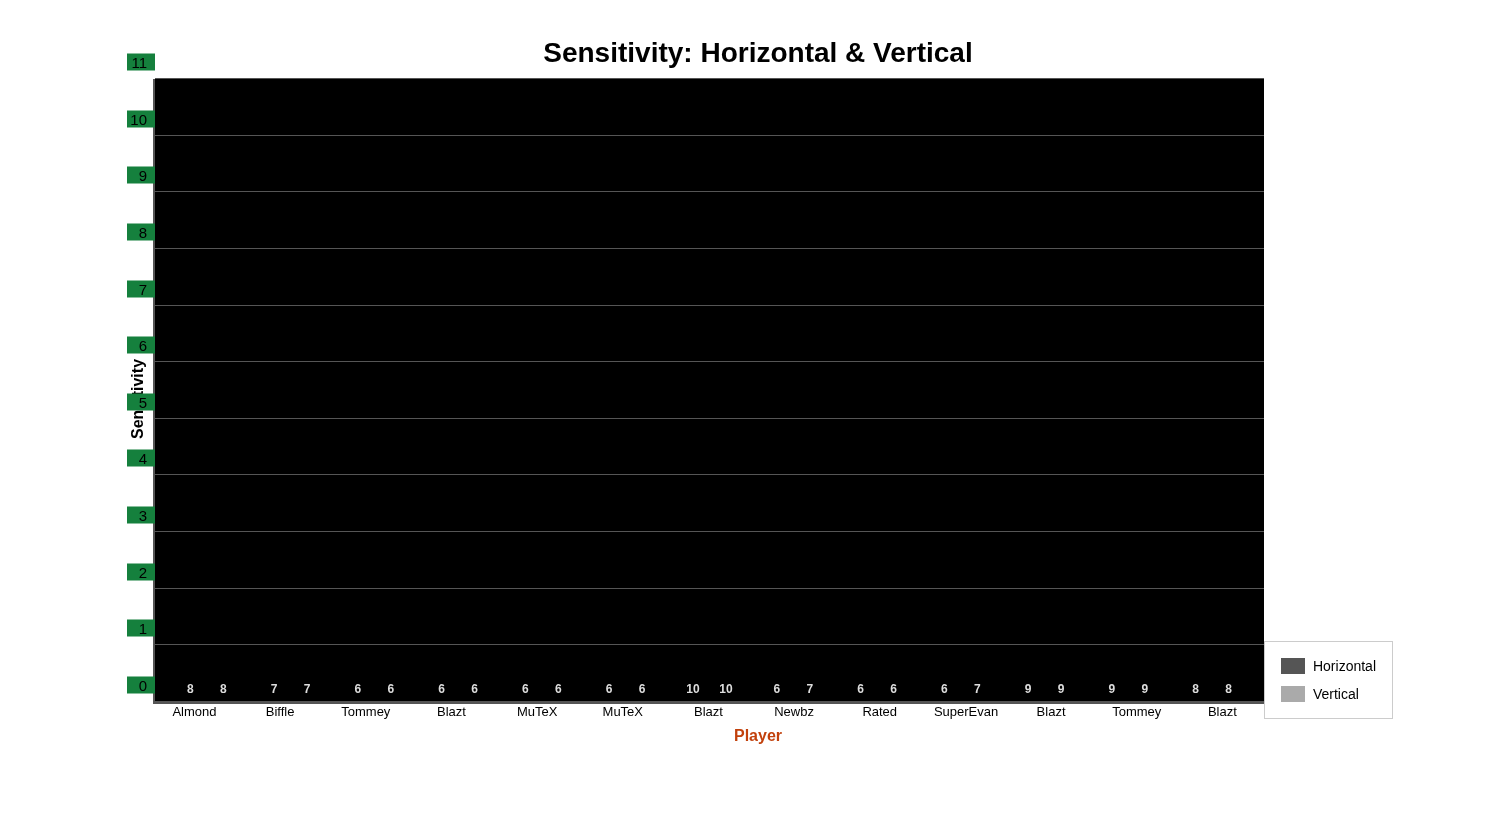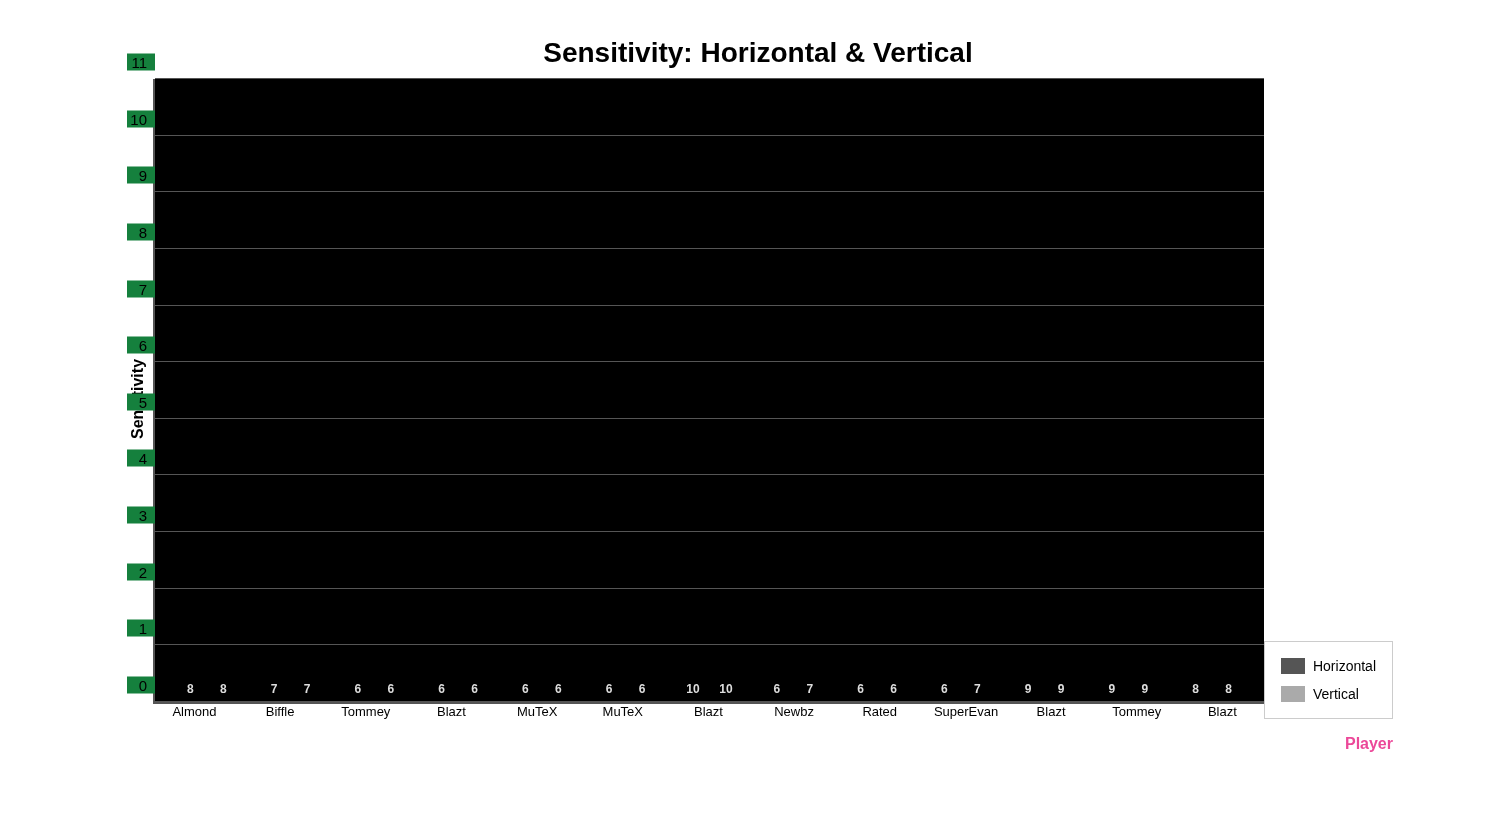--- a/index.html
+++ b/index.html
@@ -104,25 +104,25 @@
       justify-content: space-between;
       padding: 0 10px;
     }
     .x-tick {
       font-size: 13px;
       color: #000;
       text-align: center;
       width: 63px;
     }
     .x-axis-title {
-      text-align: right;
+      text-align: center;
       font-size: 16px;
       font-weight: bold;
-      margin-top: 16px;
-      color: #ec4899;
+      margin-top: 8px;
+      color: #c2410c;
     }
     .legend {
       position: absolute;
       right: 0;
       top: 50%;
       transform: translateY(-50%);
       display: flex;
       flex-direction: column;
       gap: 12px;
       padding: 16px;

